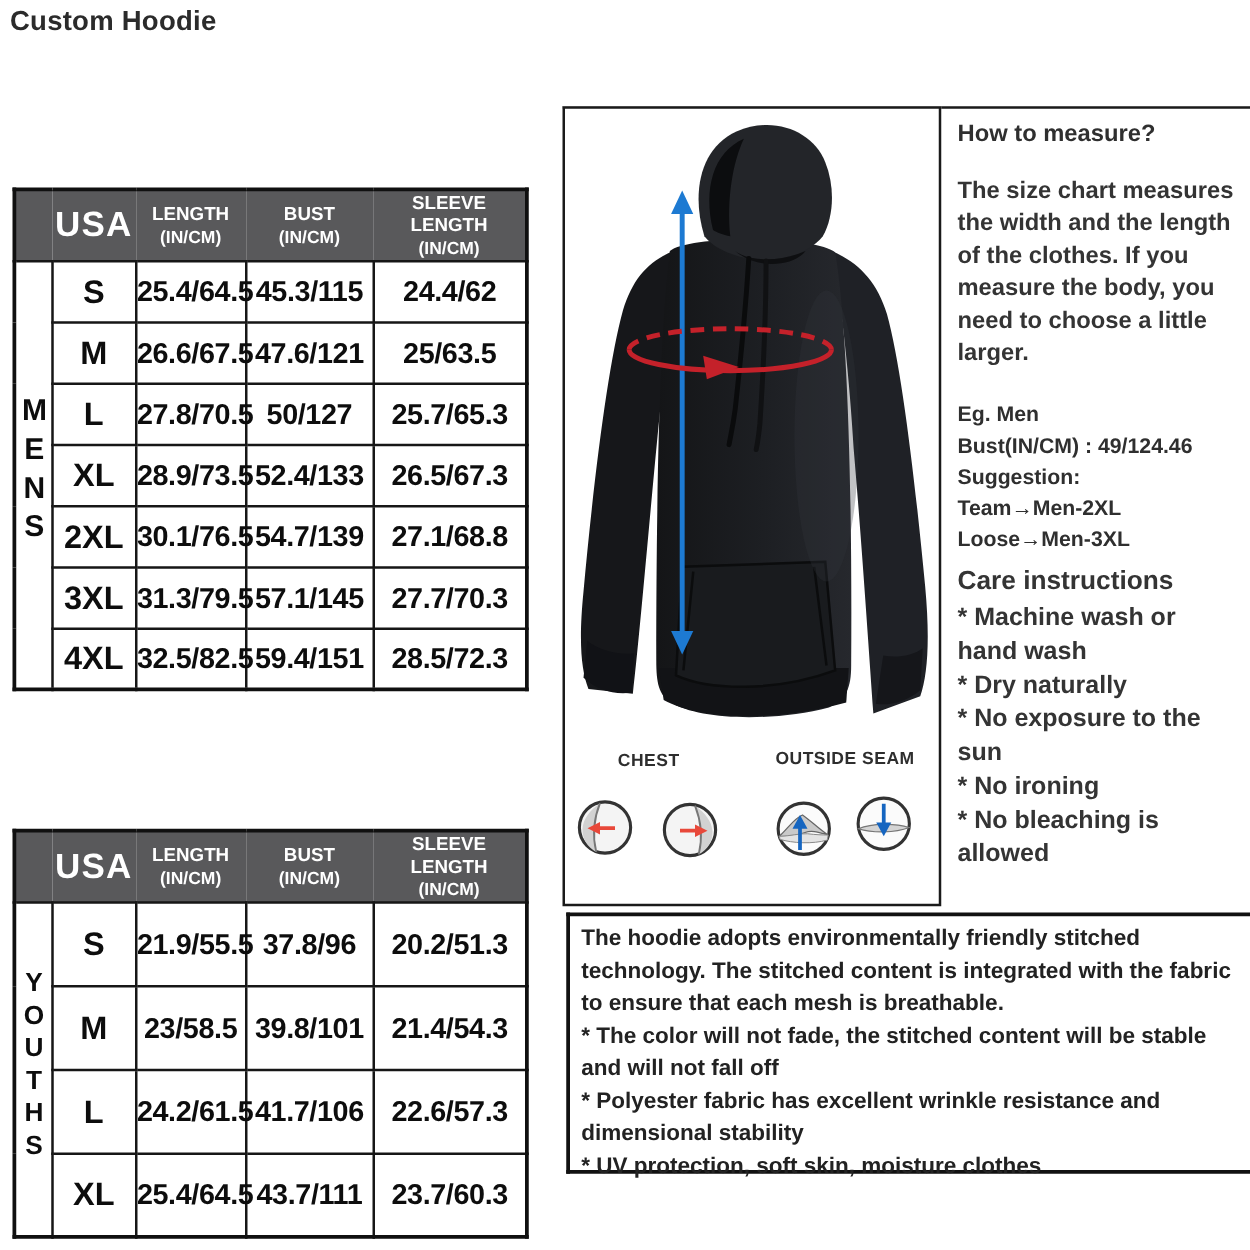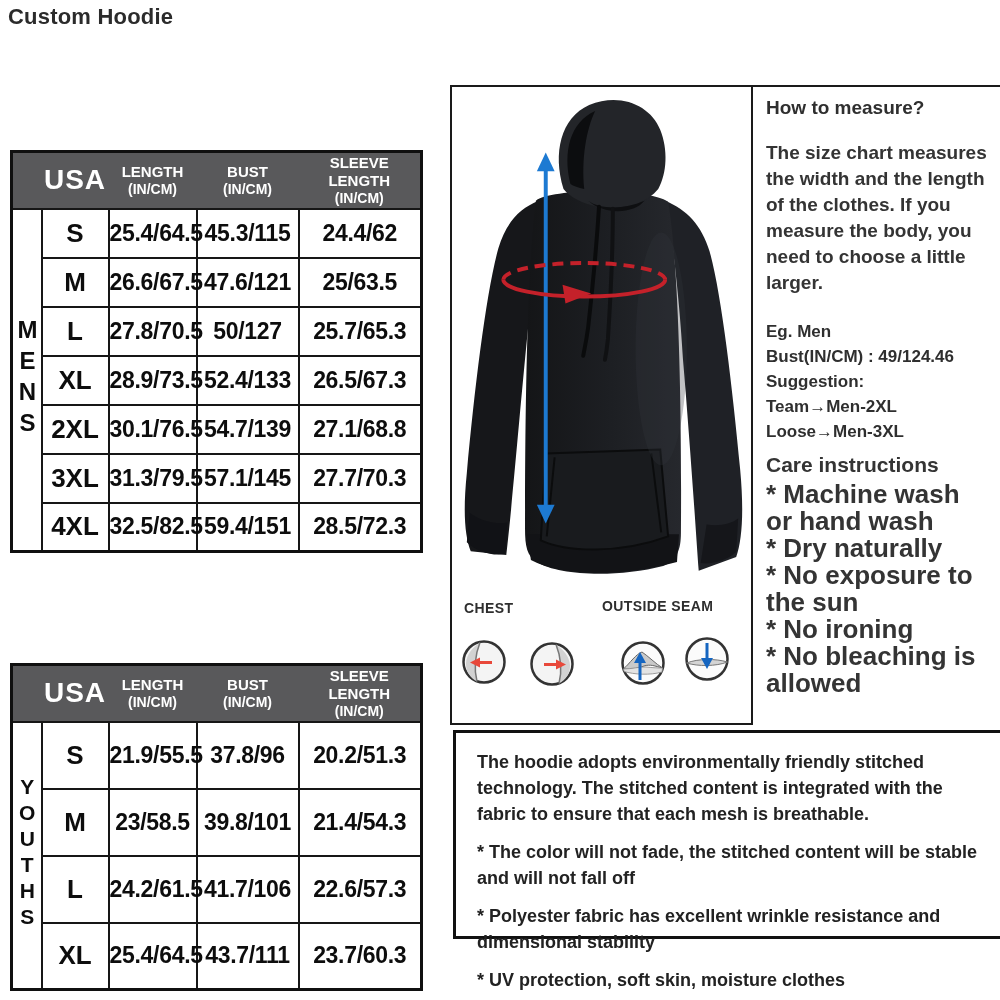--- a/index.html
+++ b/index.html
@@ -26,45 +26,45 @@
   #mens-table thead tr { height:57px; }
   #mens-table tbody tr { height:49px; }
   #youths-table { left:10px; top:663px; width:410px; height:325px; }
   #youths-table thead tr { height:57px; }
   #youths-table tbody tr { height:67px; }
 
   
   #top-rule { position:absolute; left:450px; top:85px; width:550px; height:0; border-top:2px solid #1a1a1a; }
   #hoodie-panel { position:absolute; left:450px; top:85px; width:303px; height:640px; border:2px solid #1a1a1a; box-sizing:border-box; background:#fff; }
   #hoodie-svg { position:absolute; left:0; top:0; }
-  .measure-label { position:absolute; font-size:14px; font-weight:bold; color:#2e2e2e; text-align:left; letter-spacing:0.4px; }
+  .measure-label { position:absolute; font-size:14px; font-weight:bold; color:#2e2e2e; text-align:center; letter-spacing:0.4px; }
   #chest-label { left:12px; top:513px; width:110px; }
   #seam-label { left:150px; top:511px; width:148px; }
   .measure-icon { position:absolute; width:46px; height:46px; }
   #chest-icon-1 { left:9px;  top:552px; }
   #chest-icon-2 { left:77px; top:554px; }
   #seam-icon-1  { left:168px; top:553px; }
   #seam-icon-2  { left:232px; top:549px; }
 
   
   .rp { position:absolute; left:766px; width:224px; color:#343434; }
   #htm-heading { top:97px; font-size:19px; font-weight:bold; color:#2f2f2f; }
   #htm-body { top:140px; font-size:19px; font-weight:bold; line-height:26px; }
   #htm-example { top:319px; font-size:17px; font-weight:bold; line-height:25px; color:#2f2f2f; }
   #care-heading { top:453px; font-size:21px; font-weight:bold; }
-  #care-list { top:481px; font-size:26px; font-weight:bold; line-height:27px; }
+  #care-list { top:481px; font-size:20px; font-weight:bold; line-height:27px; }
   #care-list .care-item { margin:0; }
 
   
   #description-box {
     position:absolute; left:453px; top:730px; width:547px; height:209px;
     border:3px solid #111; border-right:none; box-sizing:border-box;
     padding:4px 6px 0 9px; font-size:18px; font-weight:bold; line-height:26px; color:#222;
   }
-  .desc-line { margin:12px; }
+  .desc-line { margin:0; }
 </style>
 </head>
 <body>
 
 <div id="canvas">
 
   <div class="page-title">Custom Hoodie</div>
 
   <table id="mens-table" class="size-table">
     <colgroup>

